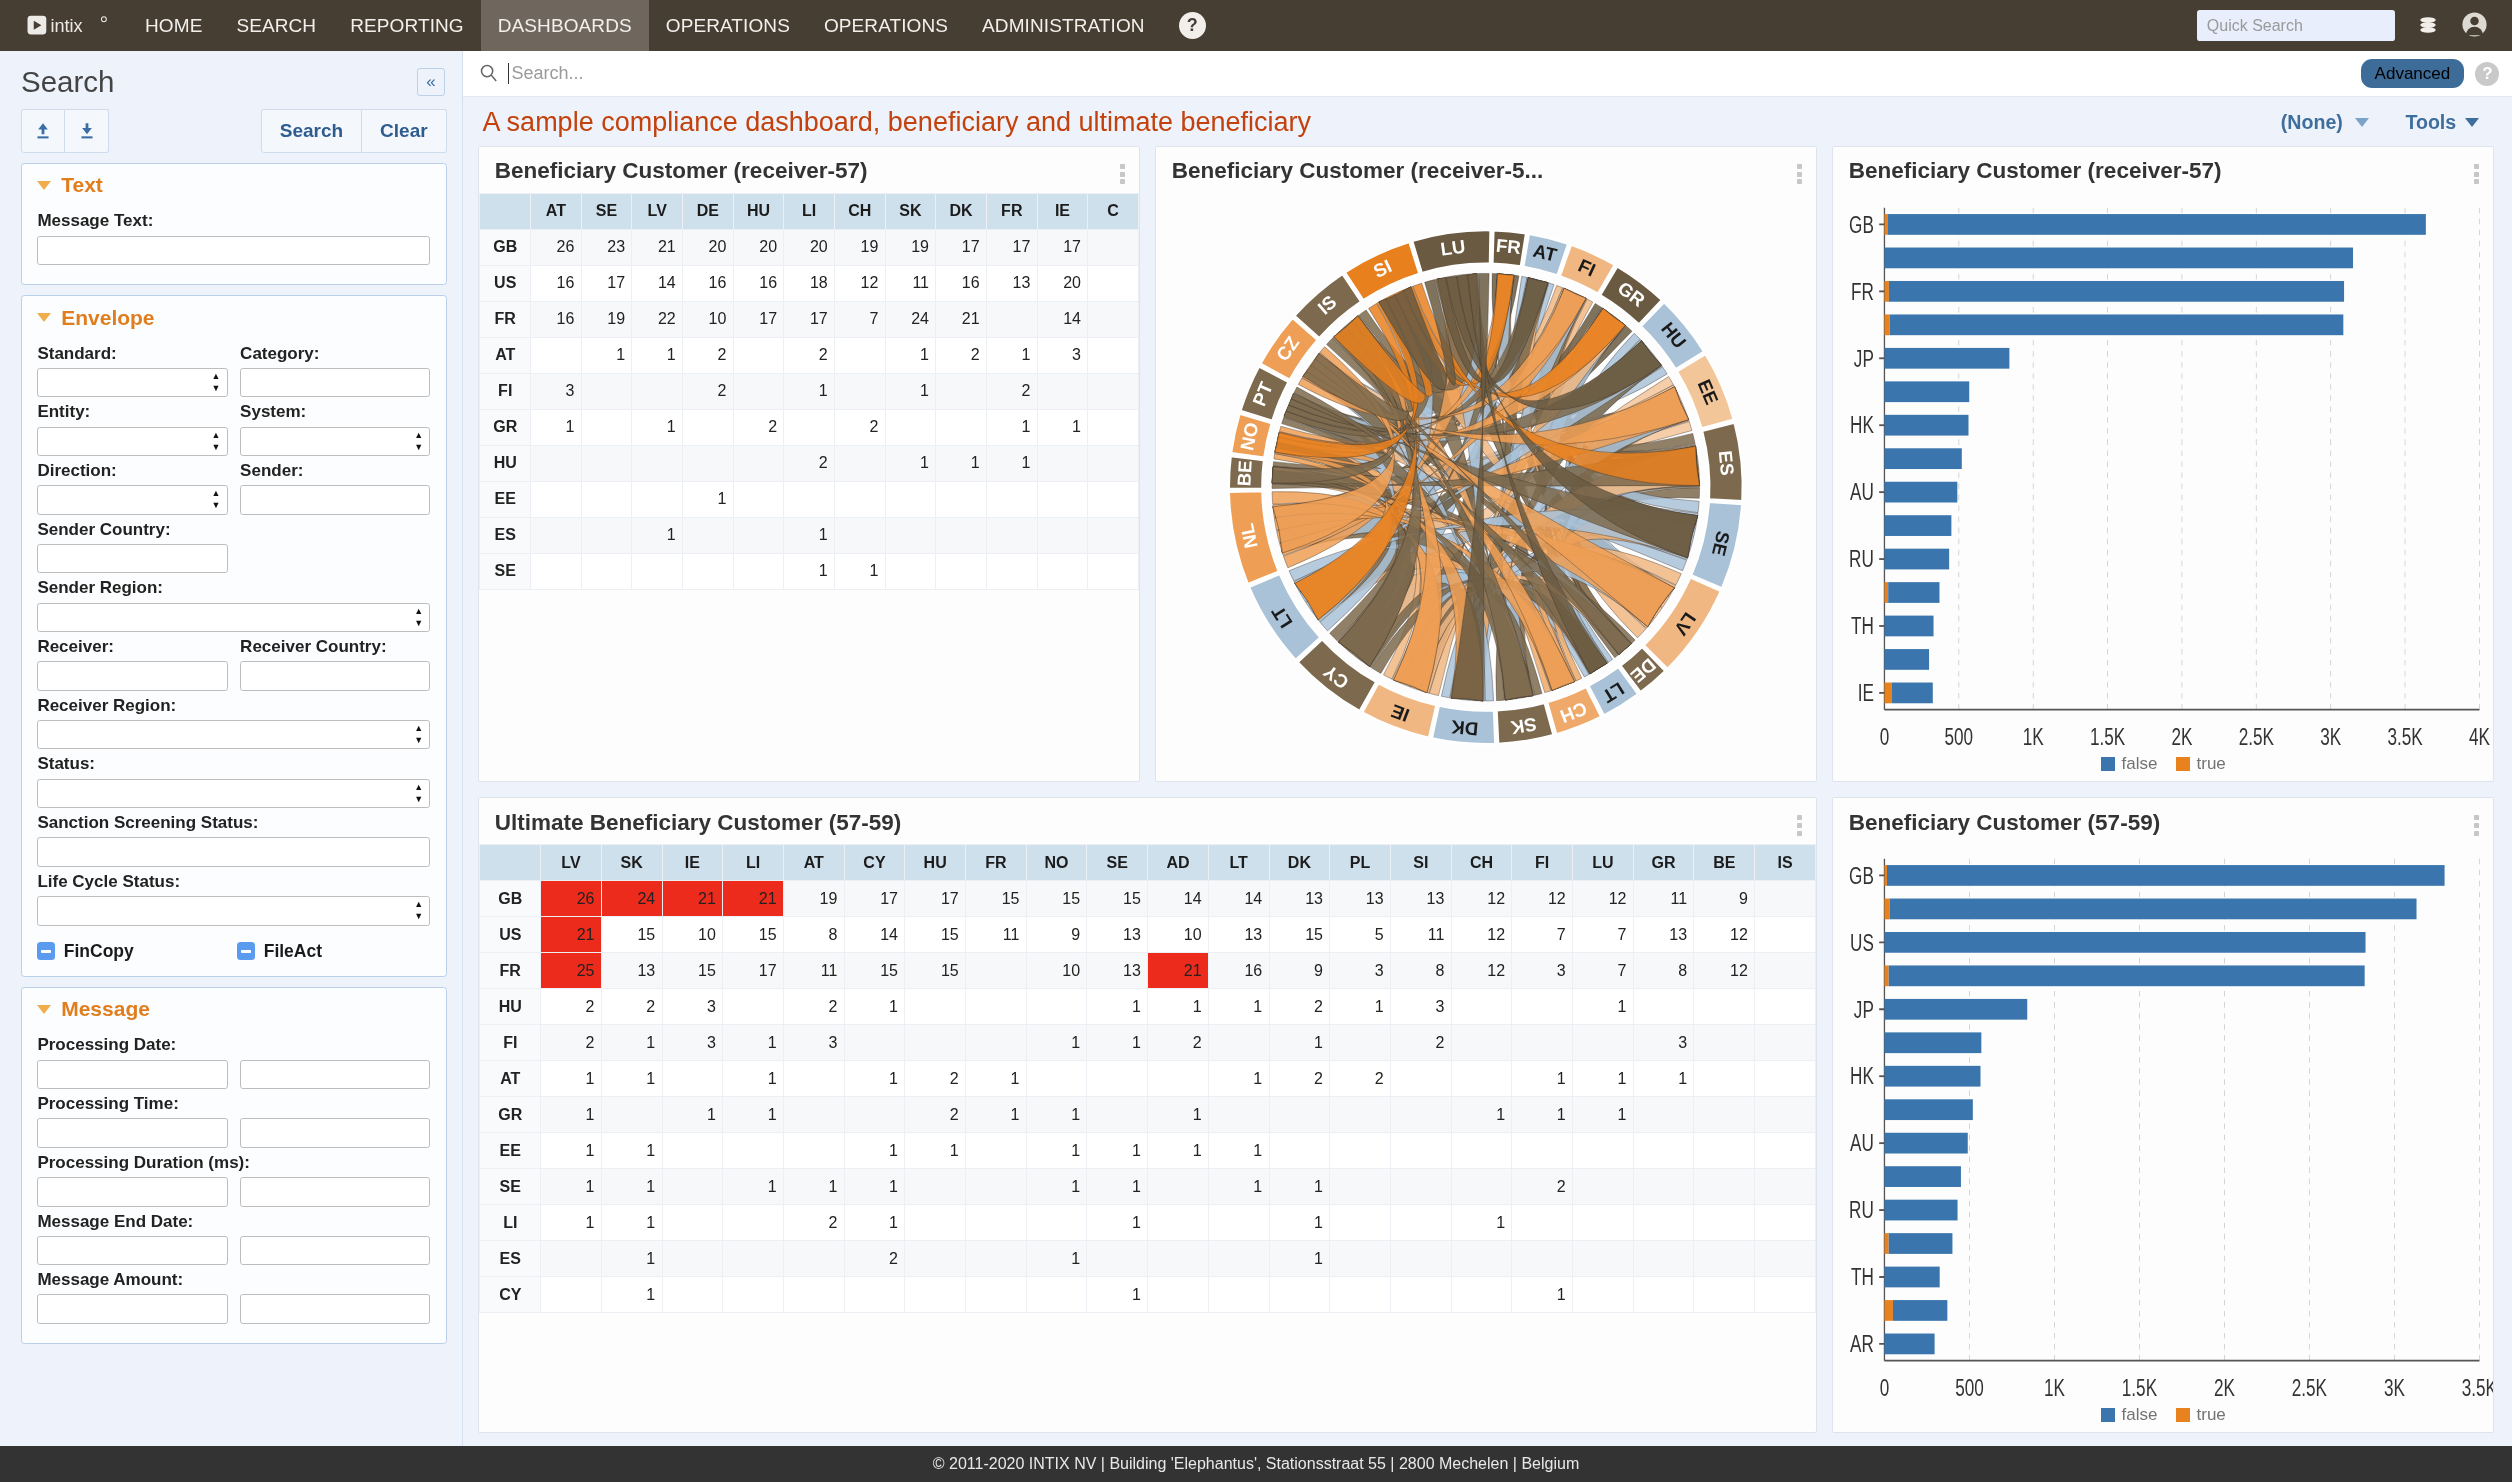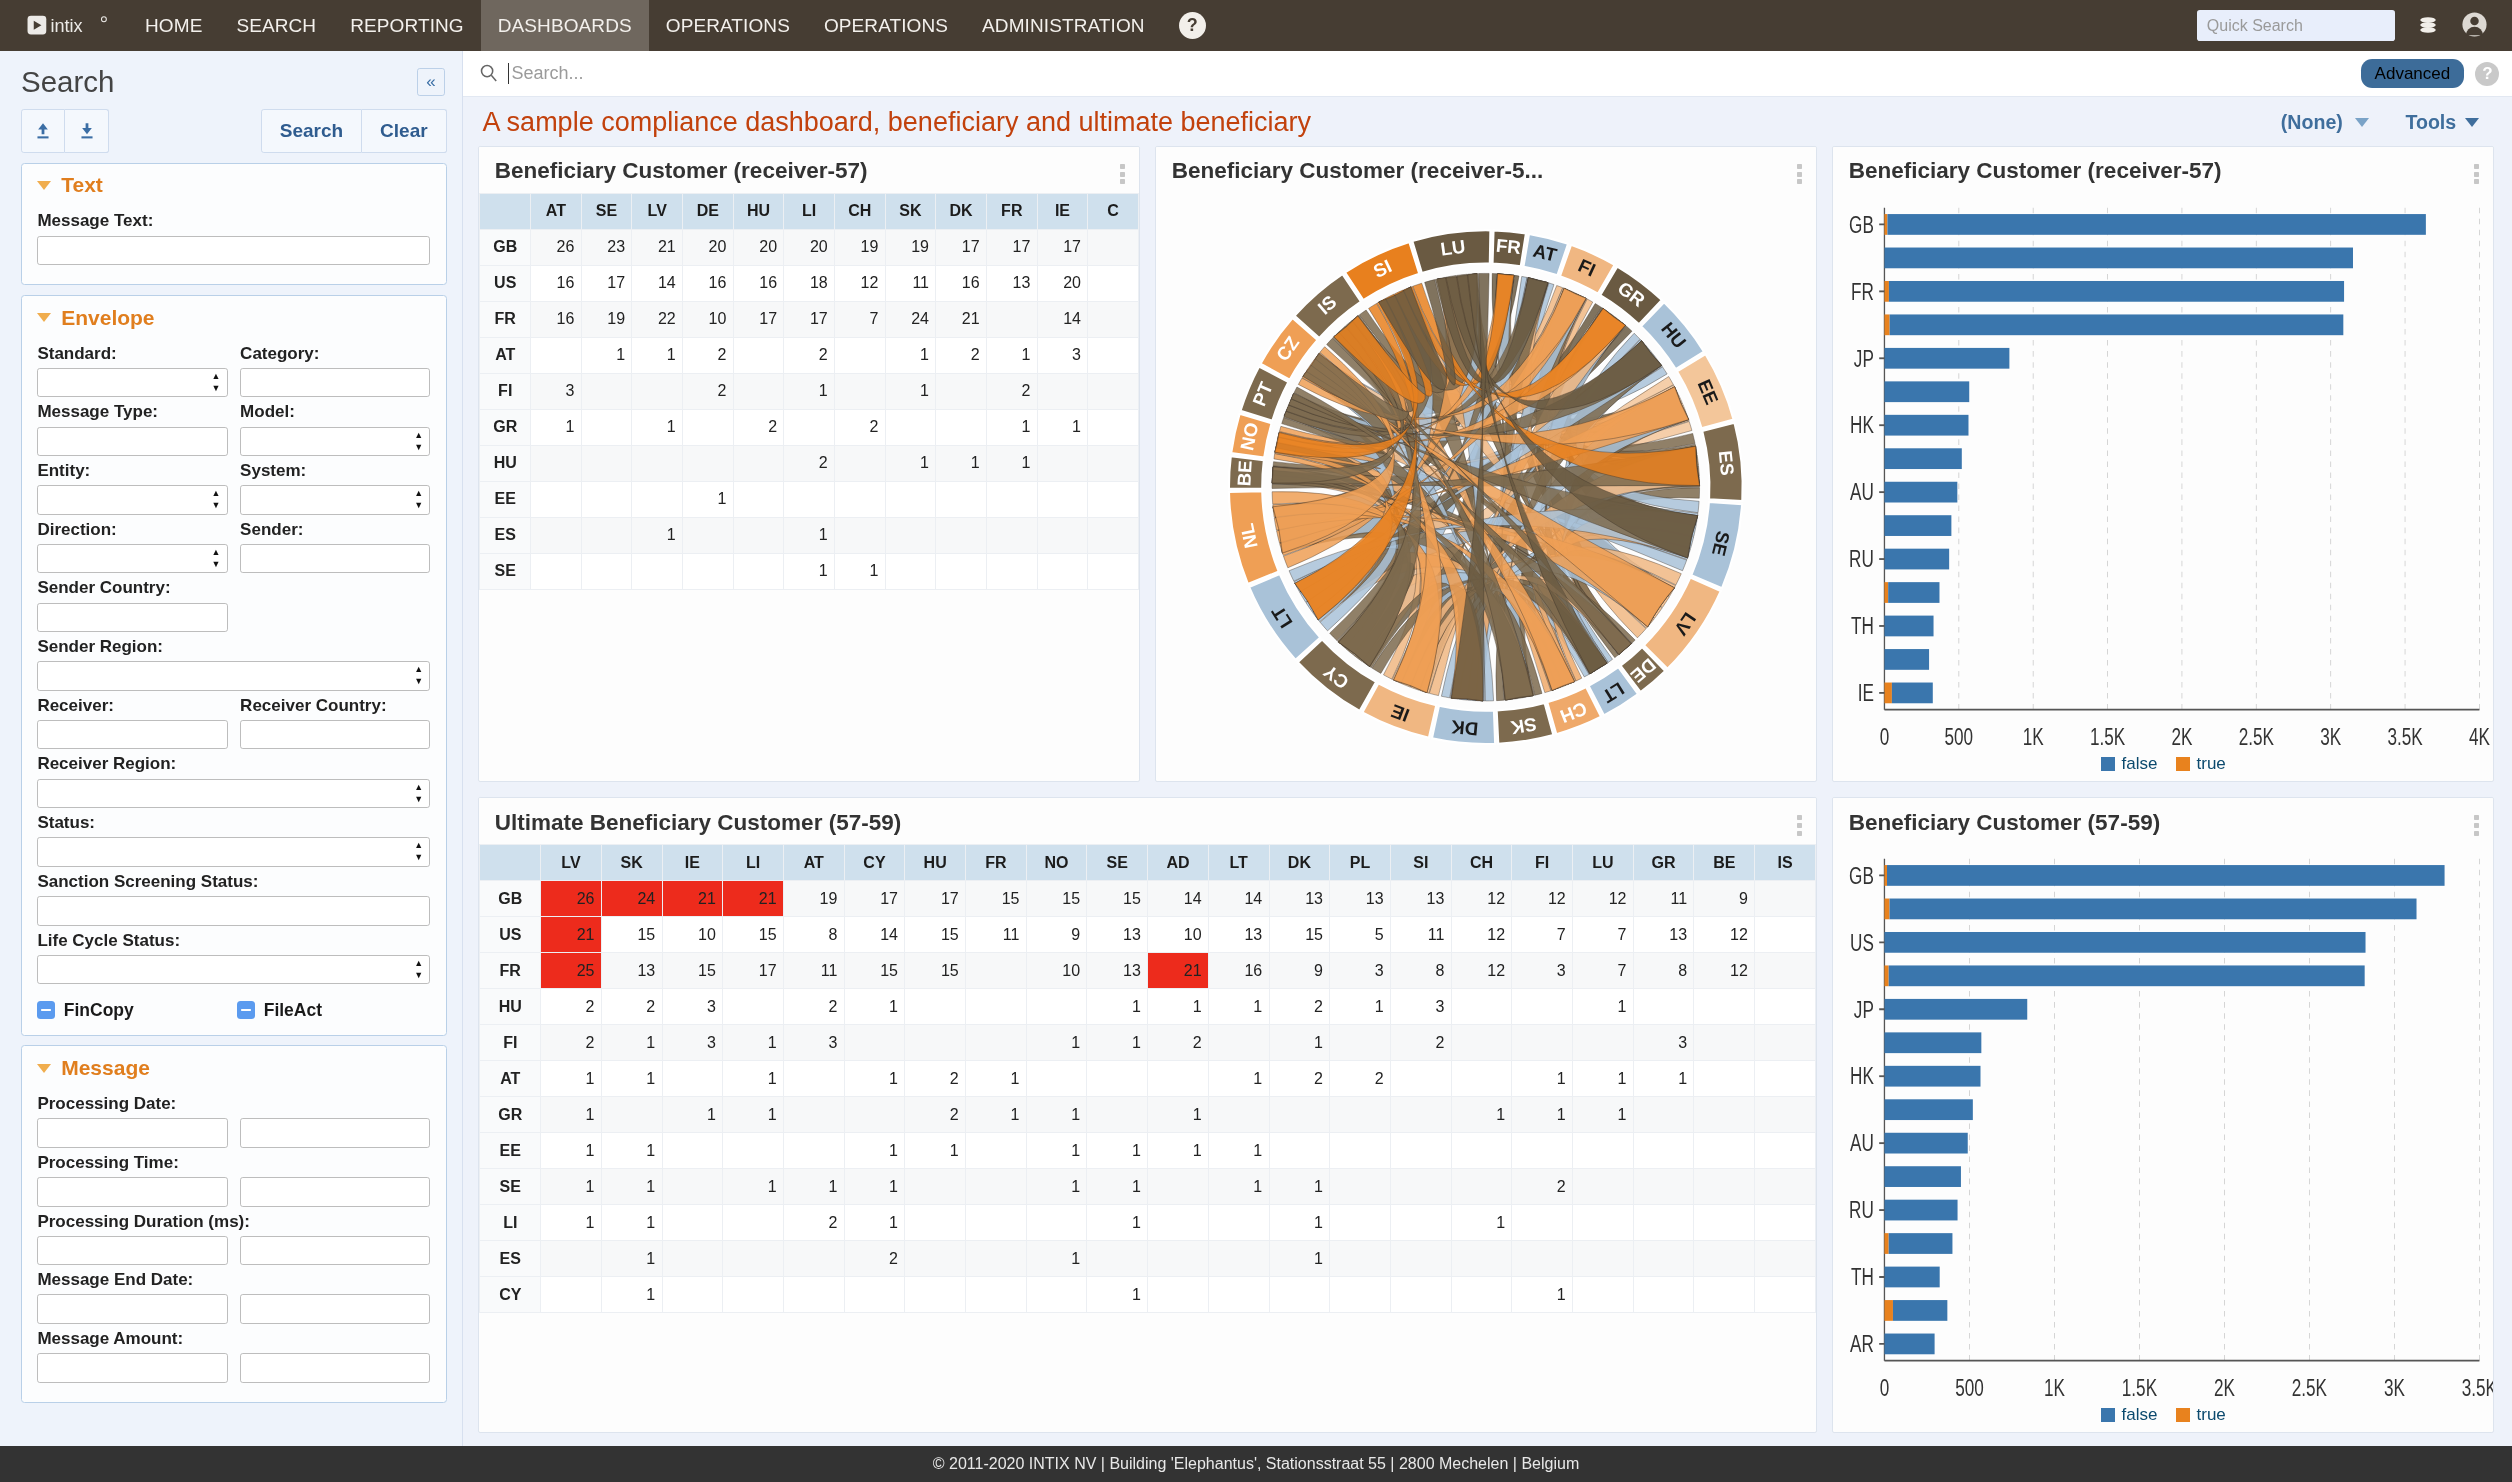--- a/index.html
+++ b/index.html
@@ -176,21 +176,21 @@
 
   
   .chart { position: relative; width: 100%; height: 100%; }
   svg.chart-svg { width: 100%; height: 100%; display: block; }
   .legend {
     position: absolute; bottom: 7px; left: 0; right: 0;
     display: flex; align-items: center; justify-content: center; gap: 18px;
   }
   .legend .li { display: flex; align-items: center; gap: 7px; }
   .legend .sw { width: 14px; height: 14px; }
-  .legend .lab { font-size: 17px; color: #0c4a6e; }
+  .legend .lab { font-size: 17px; color: #737373; }
 
   
   .footer {
     height: 36px; background: #333333; color: #e8e8e8;
     display: flex; align-items: center; justify-content: center;
     font-size: 16px;
     font-family: "Liberation Sans Narrow", "Liberation Sans", sans-serif;
   }
 </style>
 </head>
@@ -282,30 +282,20 @@
       </div>
       <div class="panel-body">
         <div class="row2">
           <div class="field">
             <label class="flabel">Standard:</label>
             <div class="fsel"><input class="fin" style=""></div>
           </div>
           <div class="field">
             <label class="flabel">Category:</label>
             <input class="fin" style="">
-          </div>
-        </div>
-        <div class="row2">
-          <div class="field">
-            <label class="flabel">Message Type:</label>
-            <input class="fin" style="">
-          </div>
-          <div class="field">
-            <label class="flabel">Model:</label>
-            <div class="fsel"><input class="fin" style=""></div>
           </div>
         </div>
         <div class="row2">
           <div class="field">
             <label class="flabel">Entity:</label>
             <div class="fsel"><input class="fin" style=""></div>
           </div>
           <div class="field">
             <label class="flabel">System:</label>
             <div class="fsel"><input class="fin" style=""></div>

